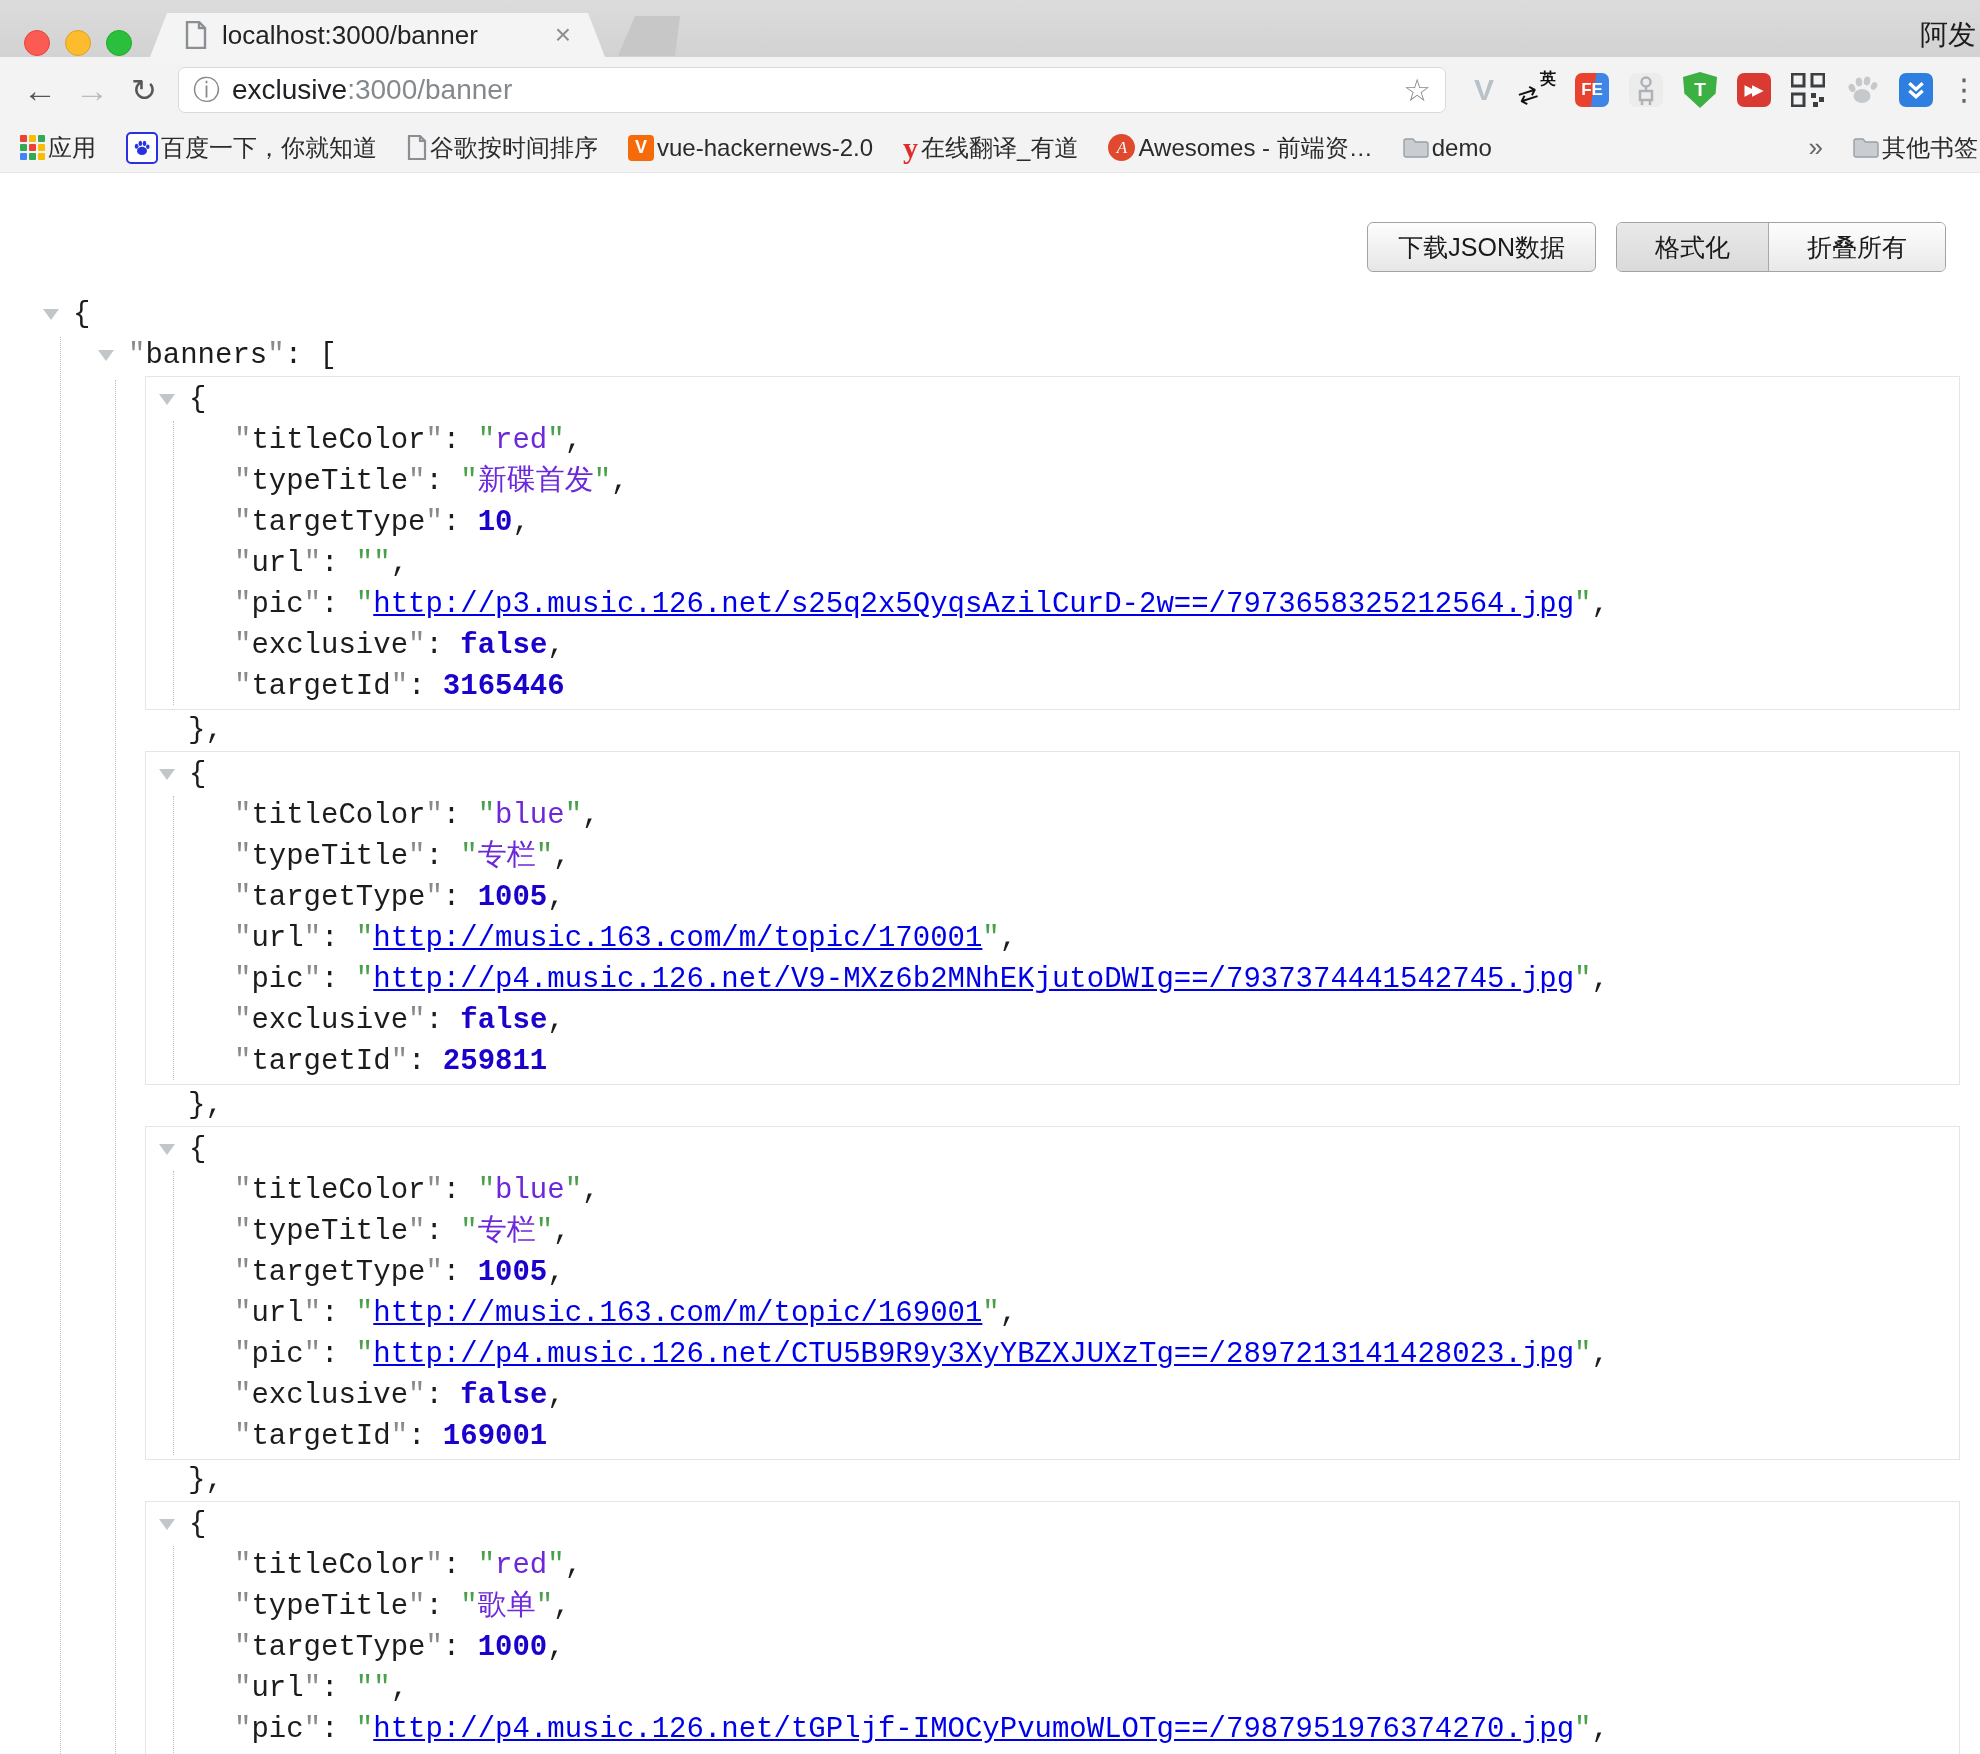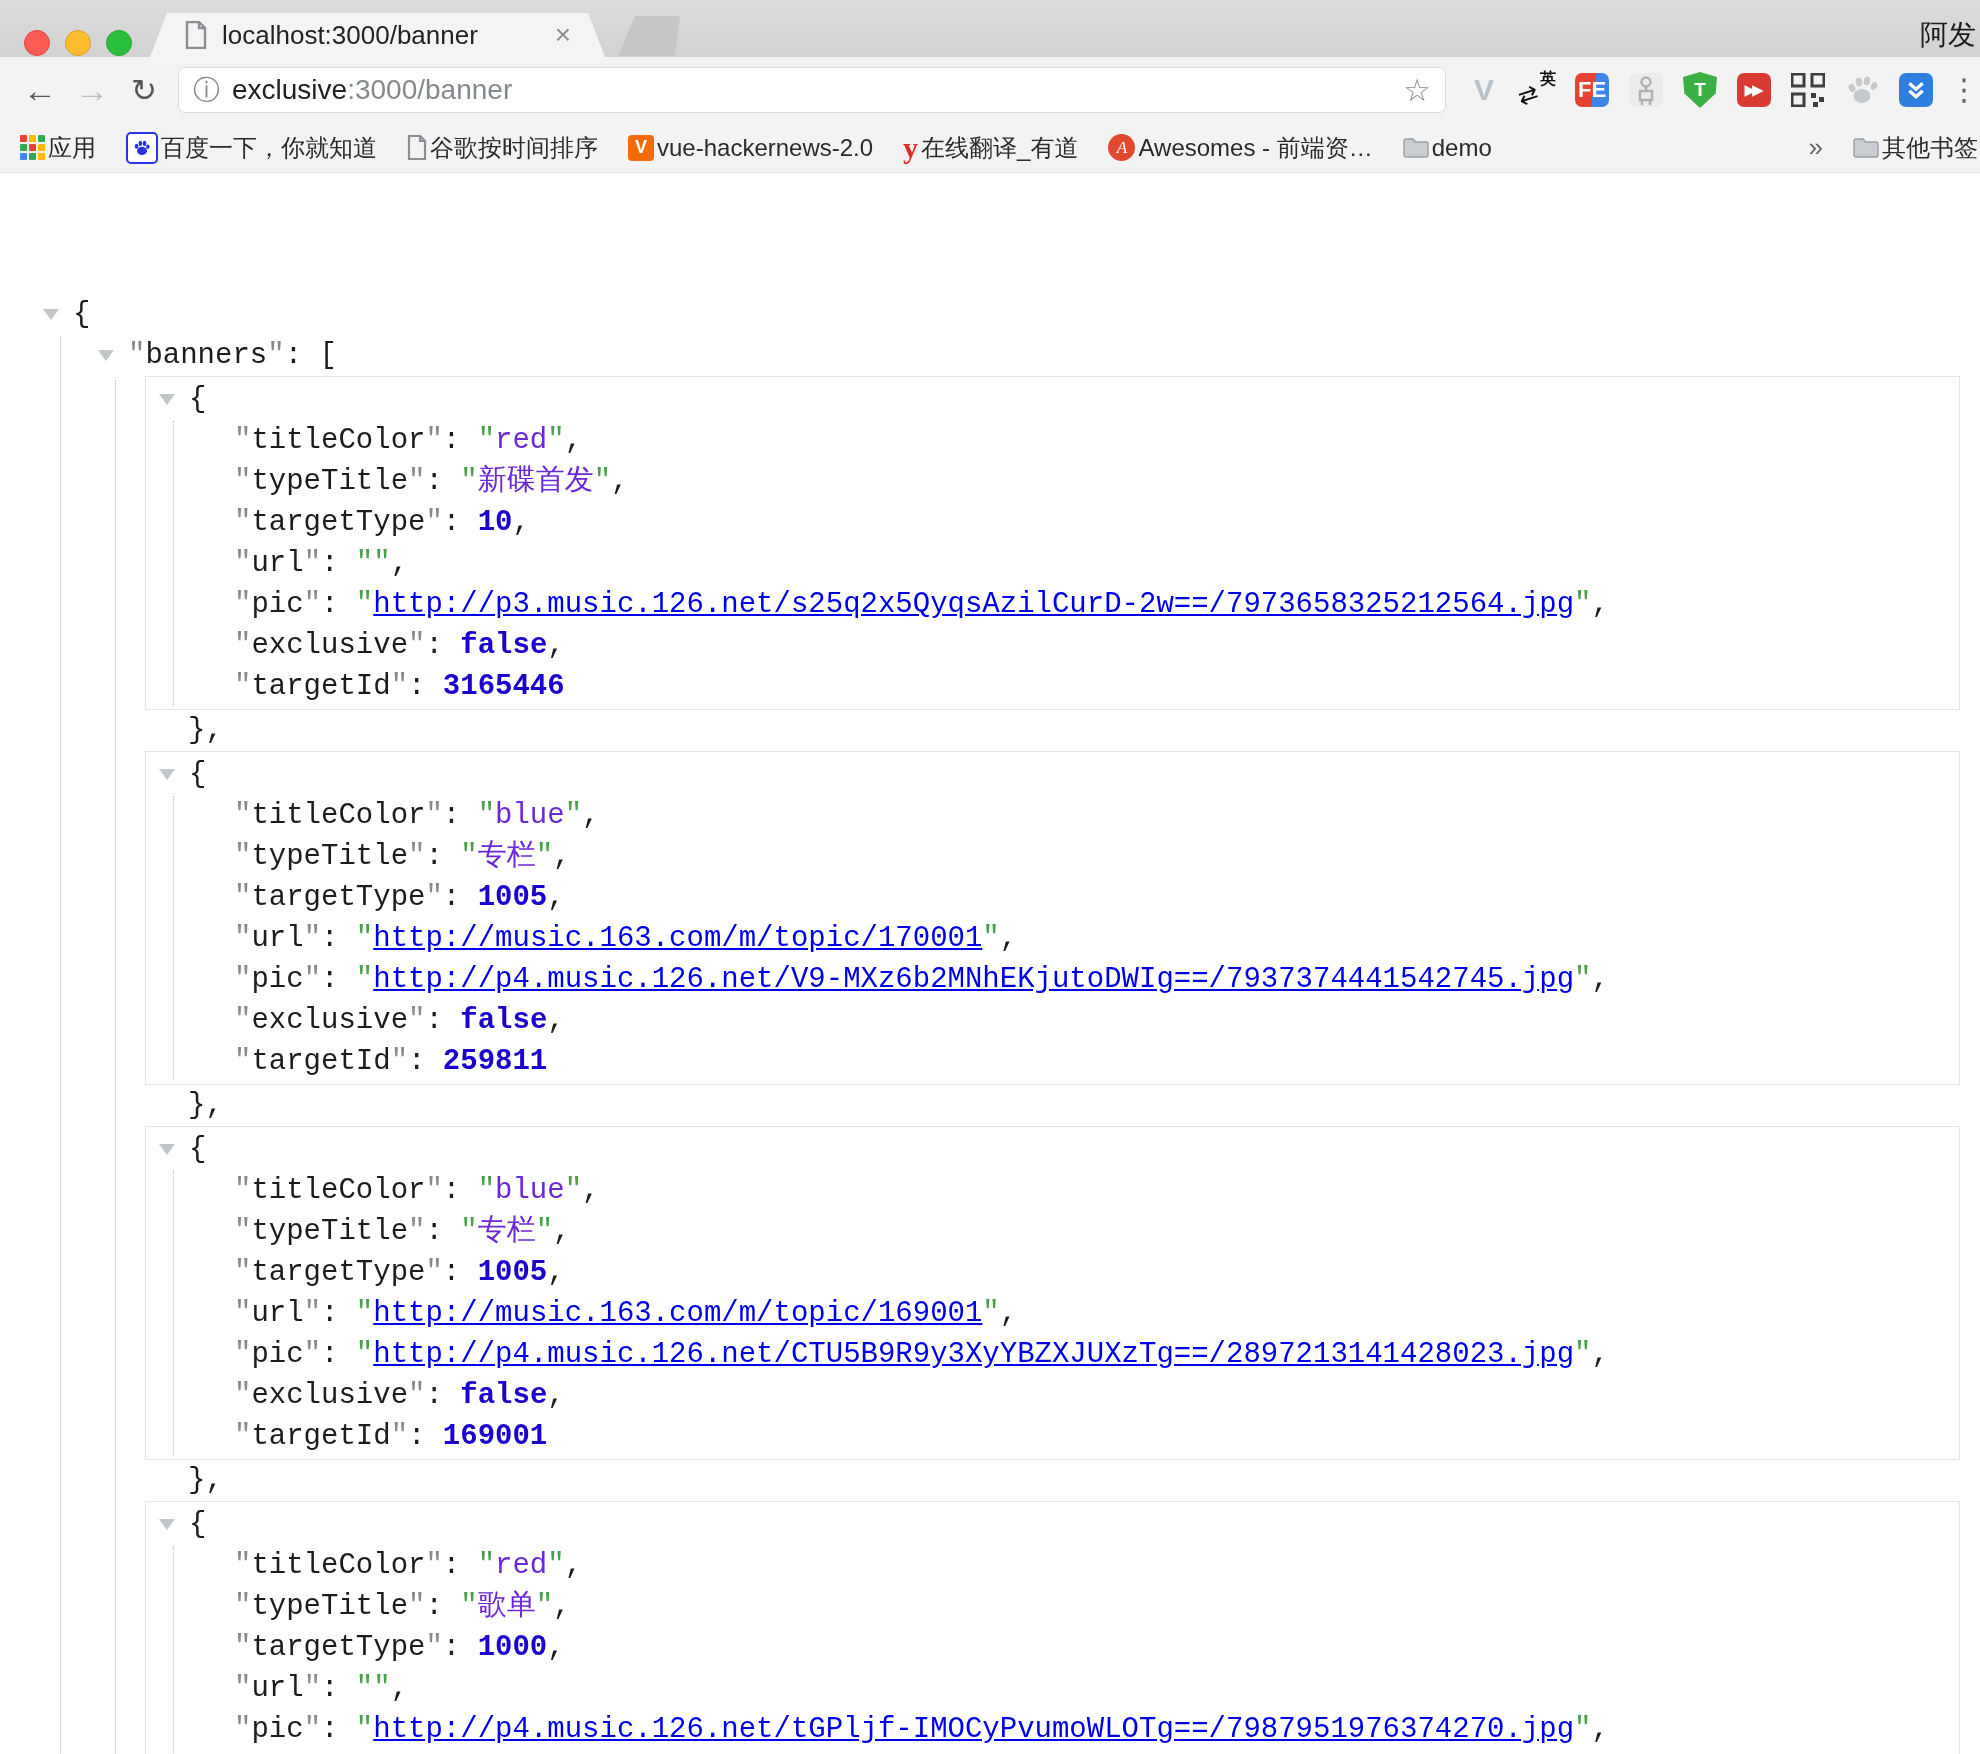--- a/index.html
+++ b/index.html
@@ -32,21 +32,21 @@
   .omnibox{flex:1;height:44px;background:#fff;border:1px solid #d9d9d9;border-radius:7px;
            margin:0 10px 0 8px;display:flex;align-items:center;padding:0 14px;gap:12px;}
   .info-i{font-size:27px;color:#8a8a8a;}
   .url{font-size:28px;white-space:nowrap;}
   .url .host{color:#202124;}
   .url .rest{color:#84898e;}
   .star{margin-left:auto;font-size:31px;color:#8a8a8a;cursor:pointer;}
   .exts{display:flex;align-items:center;gap:10px;margin:0 6px;}
   .ext{width:44px;height:44px;display:flex;align-items:center;justify-content:center;cursor:pointer;}
   .sq{width:34px;height:34px;border-radius:7px;display:flex;align-items:center;justify-content:center;}
-  .fe{background:linear-gradient(100deg,#e8432e 54%,#3f85e8 54%);color:#fff;font-weight:bold;font-size:22px;}
+  .fe{background:linear-gradient(100deg,#e8432e 54%,#3f85e8 54%);color:#fff;font-weight:bold;font-size:17px;}
   .ff{background:#d93a32;color:#fff;font-size:15px;letter-spacing:-4px;padding-right:4px;box-sizing:border-box;}
   .shieldT{width:34px;height:36px;background:#3cb043;color:#fff;font-weight:bold;font-size:19px;
            display:flex;align-items:center;justify-content:center;
            clip-path:polygon(50% 0,100% 14%,96% 60%,50% 100%,4% 60%,0 14%);}
   .bluedl{background:#2f7fe0;}
   .vue{font-size:30px;font-weight:bold;color:#b9c2c9;font-family:"Liberation Sans",sans-serif;}
   .trans{position:relative;width:36px;height:38px;}
   .trans .zh{position:absolute;right:0;top:-2px;font-size:16px;font-weight:bold;color:#111;}
   .trans .arr{position:absolute;left:-2px;bottom:0px;font-size:24px;color:#111;transform:rotate(-18deg);}
   .menu-dots{width:40px;text-align:center;font-size:30px;color:#5f6368;cursor:pointer;line-height:0.8;}
@@ -251,20 +251,27 @@
     <span class="chev">»</span>
     <span class="bm">
       <svg width="26" height="21" viewBox="0 0 26 21">
         <path d="M1 4 a2 2 0 0 1 2-2 h7 l2.5 3 H23 a2 2 0 0 1 2 2 v11 a2 2 0 0 1 -2 2 H3 a2 2 0 0 1 -2-2 z" fill="#c9ccd1" stroke="#9aa0a6" stroke-width="1.4"></path>
       </svg>
       <span>其他书签</span>
     </span>
   </div>
 
   <div class="page">
+    <div class="actions">
+      <span class="btn">下载JSON数据</span>
+      <span class="btngroup">
+        <span class="seg active">格式化</span>
+        <span class="seg normal">折叠所有</span>
+      </span>
+    </div>
     <div class="json-tree" id="json-tree">
       <div class="dotline dotA"></div>
       <div class="dotline dotB"></div>
     <div class="jline rootline"><span class="tri"></span><span class="p">{</span></div>
         <div class="jline bannersline"><span class="tri"></span><span class="q">"</span><span class="k">banners</span><span class="q">"</span><span class="p">: </span><span class="p">[</span></div>
         <div class="obox">
           <div class="dotline dotbox"></div>
           <div class="jline openline"><span class="tri"></span><span class="p">{</span></div>
           <div class="jline fieldline"><span class="q">"</span><span class="k">titleColor</span><span class="q">"</span><span class="p">: </span><span class="qs">"</span><span class="s">red</span><span class="qs">"</span><span class="p">,</span></div>
           <div class="jline fieldline"><span class="q">"</span><span class="k">typeTitle</span><span class="q">"</span><span class="p">: </span><span class="qs">"</span><span class="s">新碟首发</span><span class="qs">"</span><span class="p">,</span></div>

